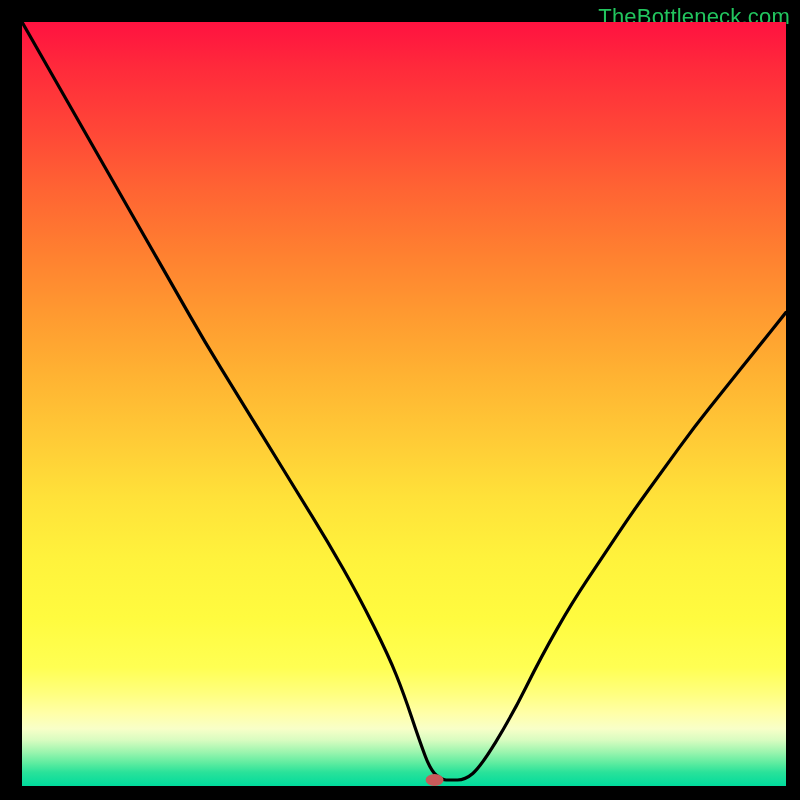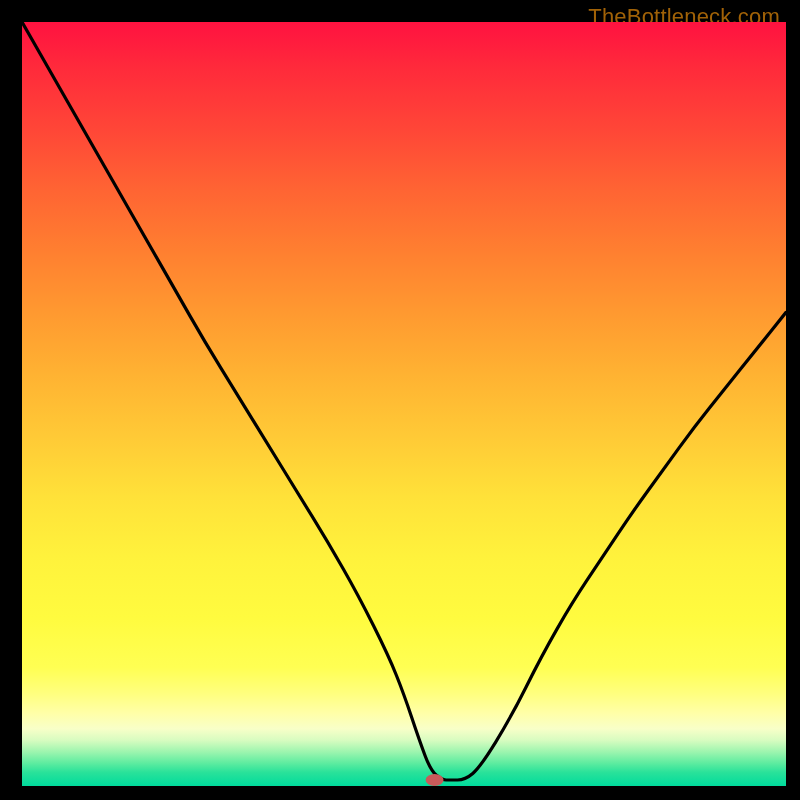--- a/index.html
+++ b/index.html
@@ -49,22 +49,22 @@
     position: absolute;
     left: 0;
     top: 0;
     width: 764px;
     height: 764px;
     pointer-events: none;
   }
   .watermark {
     position: absolute;
     top: 4px;
-    right: 20px;
-    color: #a16207;
+    right: 10px;
+    color: #22c55e;
     font-size: 22px;
     letter-spacing: 0.2px;
     font-weight: 400;
     user-select: none;
   }
 </style>
 </head>
 <body>
 
 <div class="stage">

